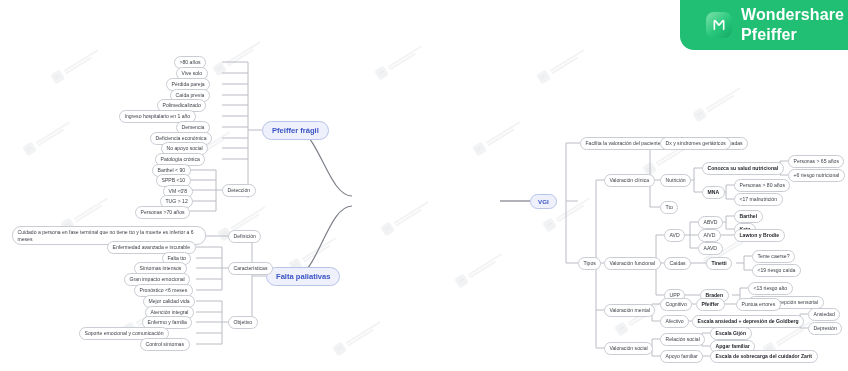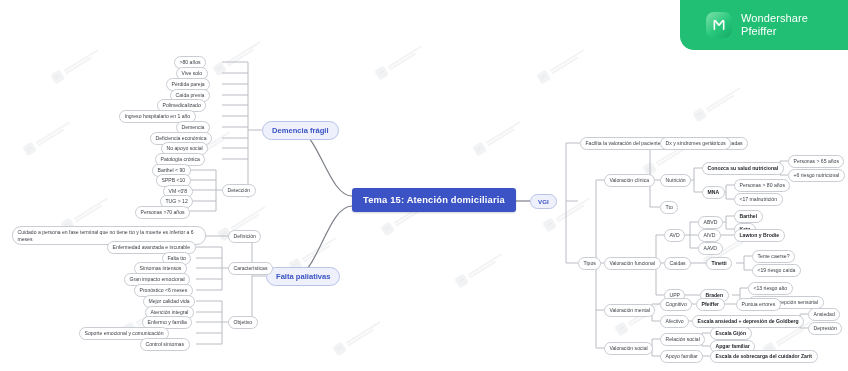--- a/index.html
+++ b/index.html
@@ -79,21 +79,21 @@
     display:flex;align-items:center;
     padding-left:26px;box-sizing:border-box;gap:9px;
   }
   #banner .logo{
     width:26px;height:26px;border-radius:8px;
     background:linear-gradient(140deg,#7de2a8 0%,#27c77b 55%,#15a866 100%);
     display:flex;align-items:center;justify-content:center;
     flex:0 0 auto;
   }
   #banner .btxt{
-    color:#fff;font-size:11px;font-weight:normal;
+    color:#fff;font-size:16px;font-weight:bold;
     line-height:1.22;letter-spacing:.1px;
   }
 </style>
 </head>
 <body>
 
 <div id="canvas">
 
   <div id="wm-layer">
       <div class="wm" style="left: 48px; top: 48px;">
@@ -454,23 +454,22 @@
     <path d="M652,356 L660,356"></path>
 
     <path d="M694,339 L702,339"></path>
     <path d="M702,333 L702,346"></path>
     <path d="M702,333 L710,333"></path>
     <path d="M702,346 L710,346"></path>
 
     <path d="M694,356 L710,356"></path>
   </svg>
 
-  <div class="node central" style="left:352px;top:188px;">Tema 15: Atención domiciliaria</div>
-
-  <div class="node branch" style="left:262px;top:121px;">Demencia frágil</div>
+
+  <div class="node branch" style="left:262px;top:121px;">Pfeiffer frágil</div>
   <div class="node branch" style="left:266px;top:267px;">Falta paliativas</div>
   <div class="node branch sm" style="left:530px;top:194px;">VGI</div>
 
   <div class="node pill" style="left:174px;top:56px;">&gt;80 años</div>
   <div class="node pill" style="left:176px;top:67px;">Vive solo</div>
   <div class="node pill" style="left:166px;top:78px;">Pérdida pareja</div>
   <div class="node pill" style="left:170px;top:89px;">Caída previa</div>
   <div class="node pill" style="left:157px;top:99px;">Polimedicalizado</div>
   <div class="node pill" style="left:119px;top:110px;">Ingreso hospitalario en 1 año</div>
   <div class="node pill" style="left:176px;top:121px;">Demencia</div>

